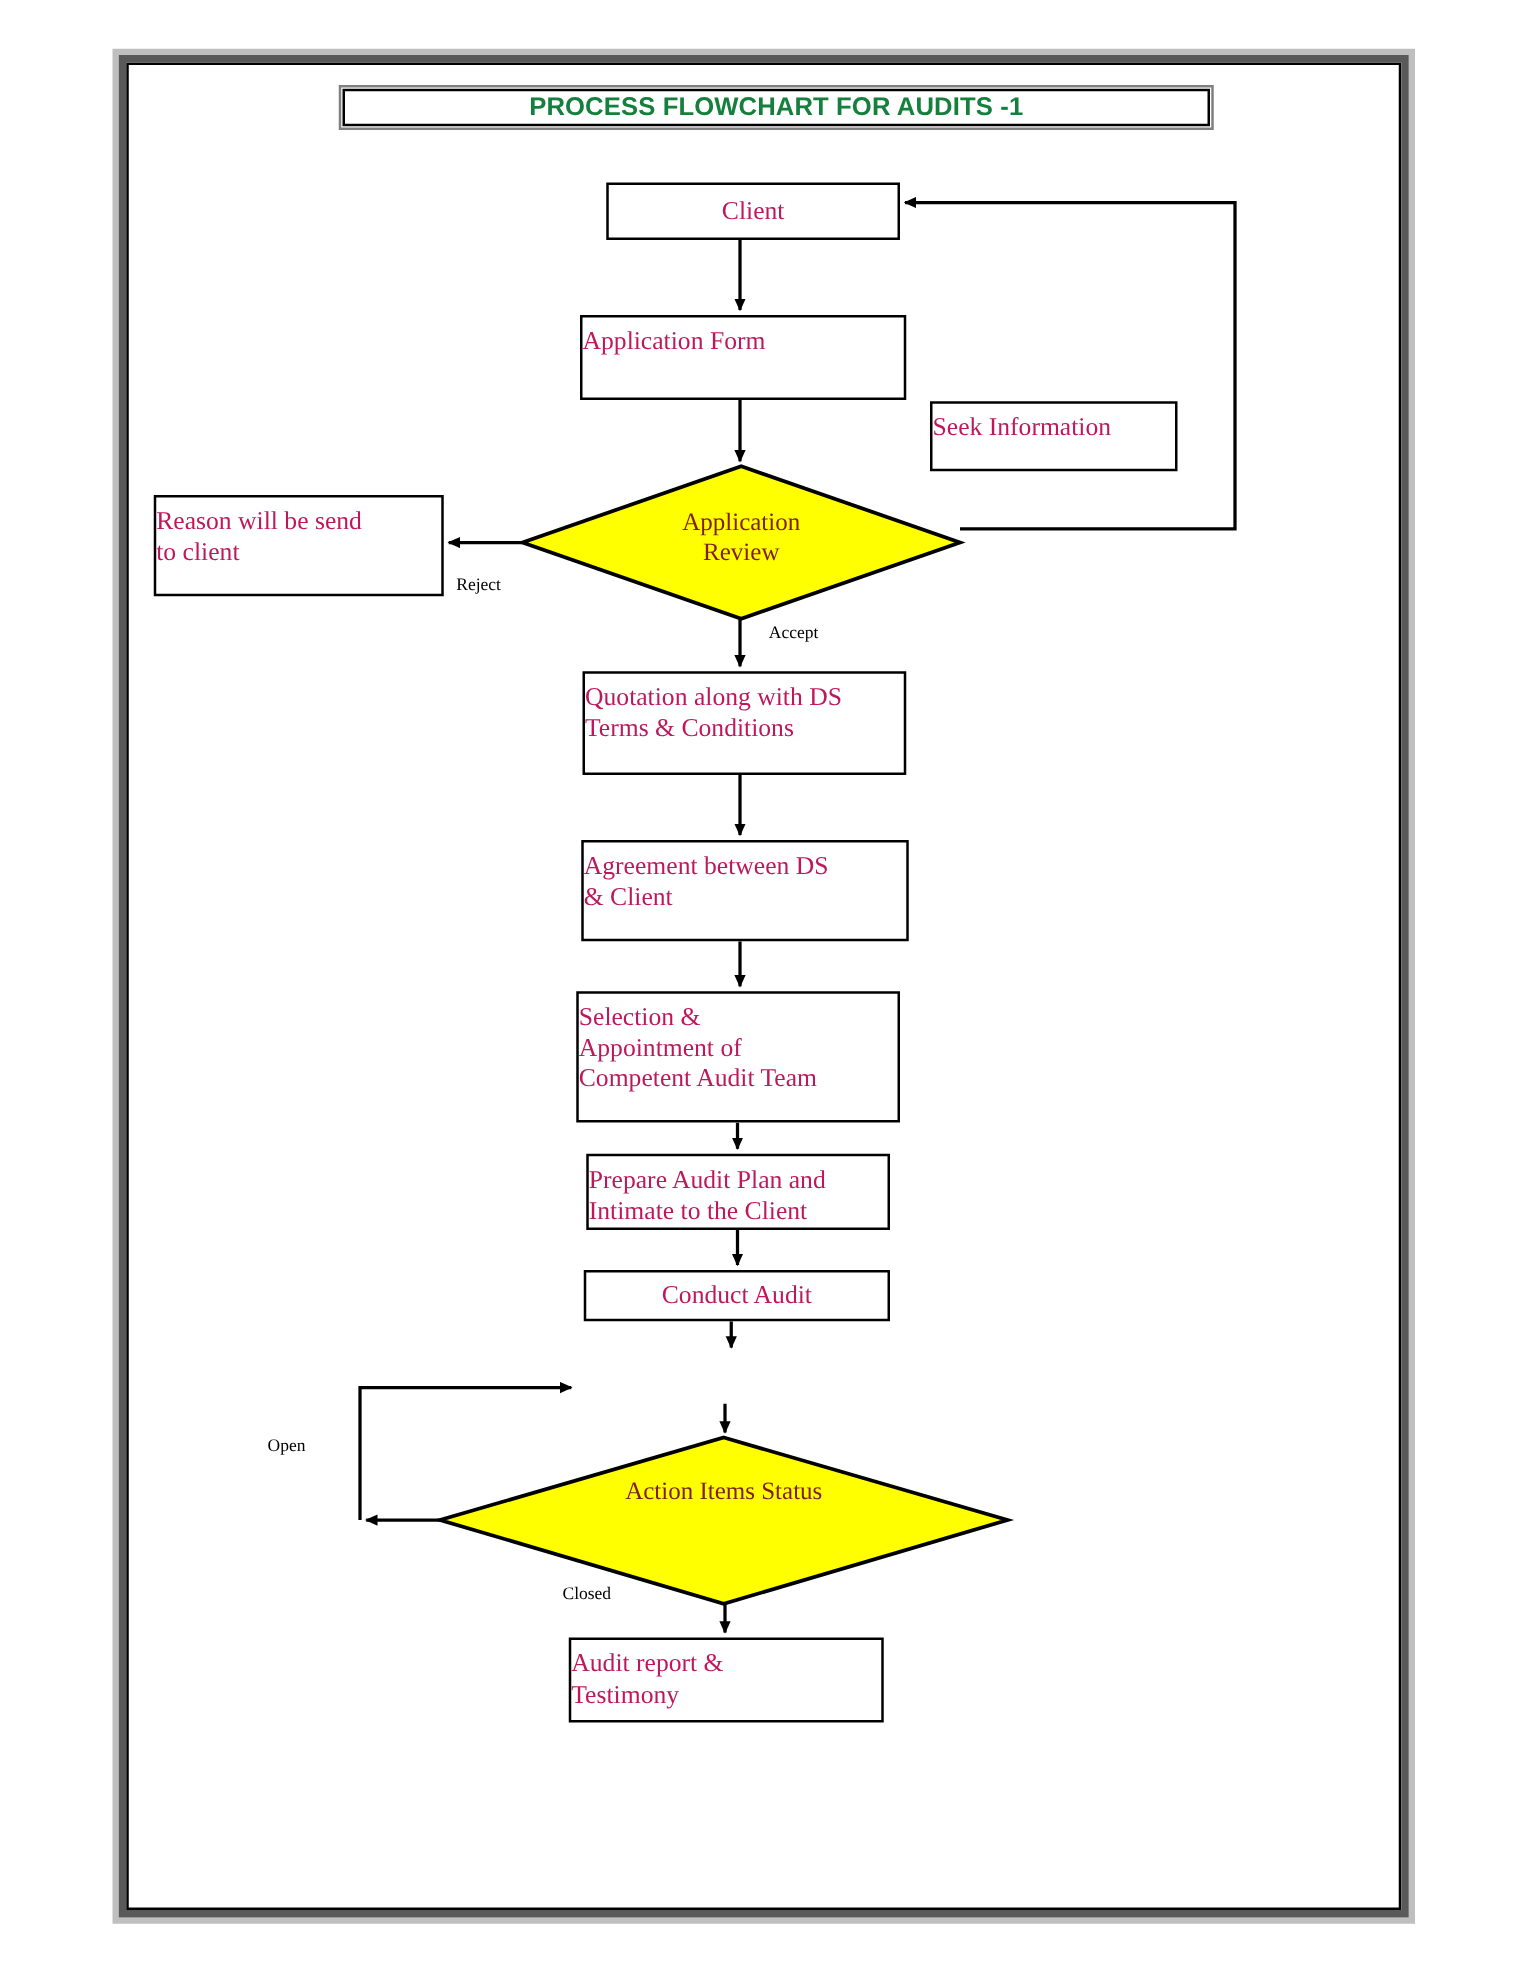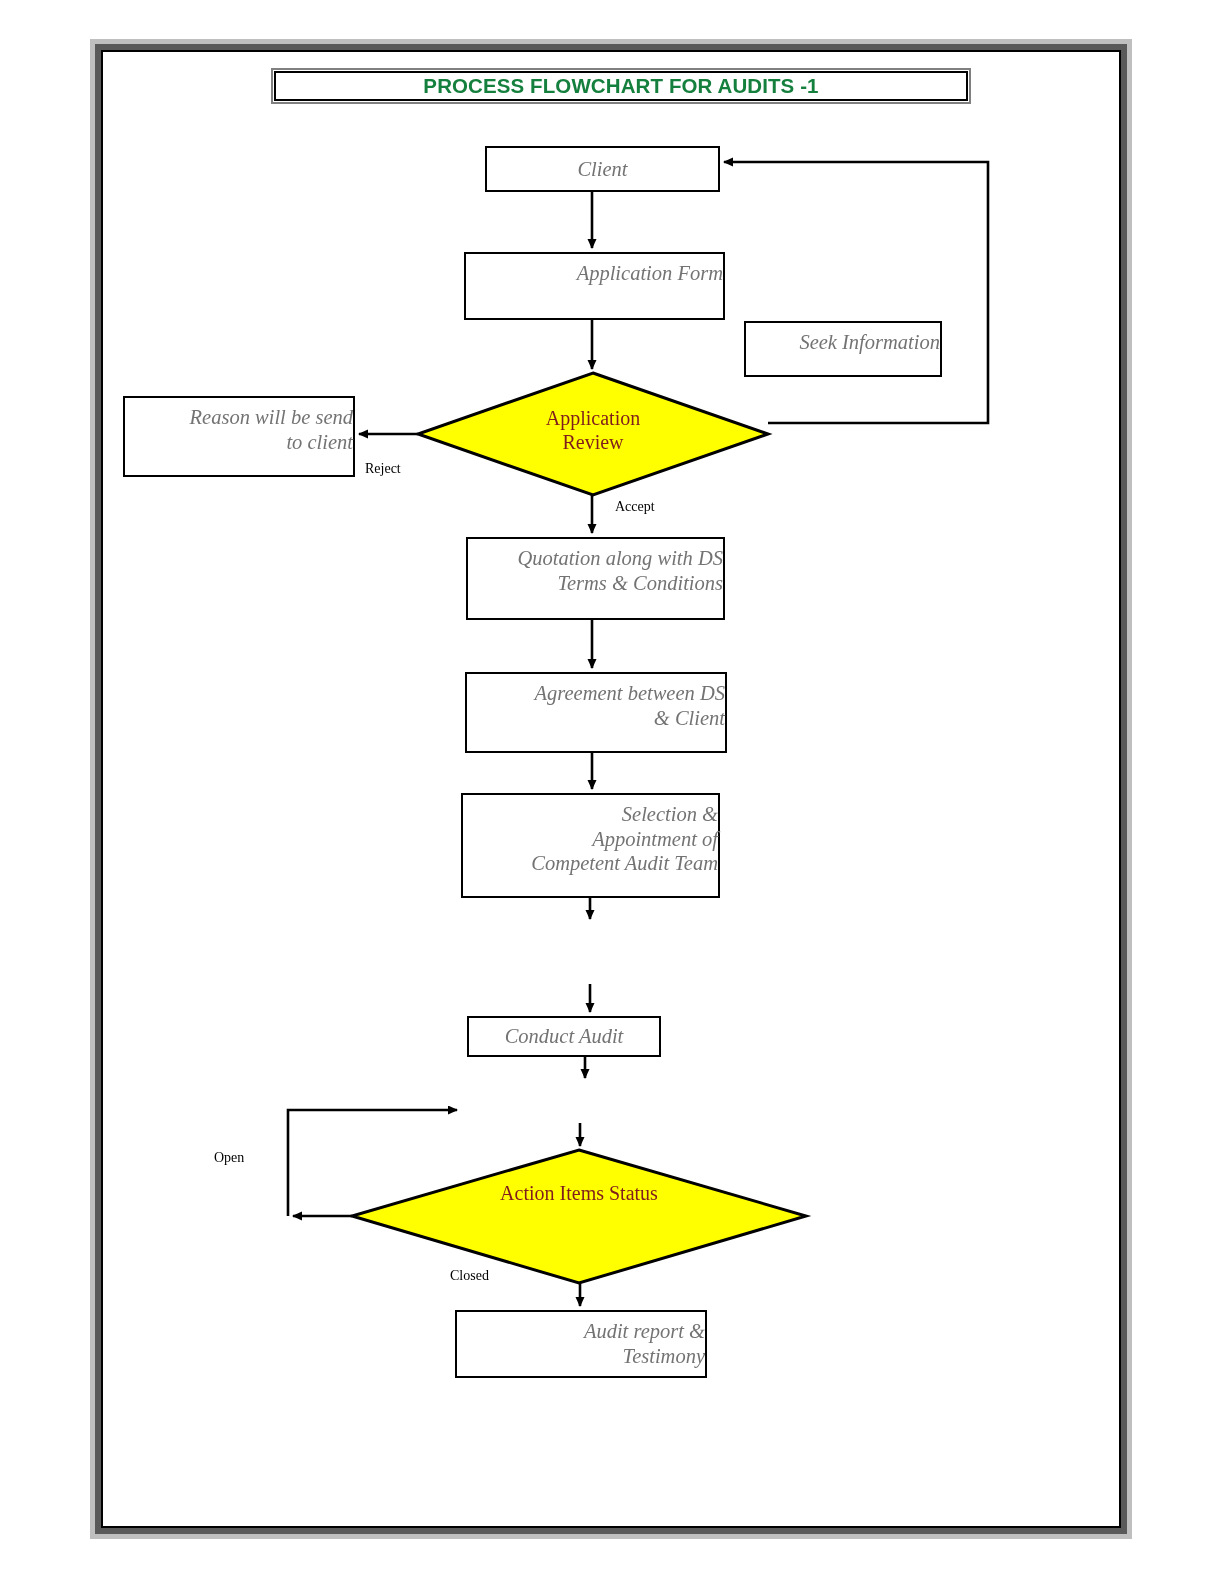--- a/index.html
+++ b/index.html
@@ -71,26 +71,25 @@
     color: #15803d;
     letter-spacing: 0.1px;
     white-space: nowrap;
   }
   
   .node {
     position: absolute;
     box-sizing: border-box;
     border: 2px solid #000000;
     background: #ffffff;
-    text-align: right;
+    text-align: left;
     font-size: 20.5px;
-    color: #737373;
+    color: #be185d;
     line-height: 1.20;
     padding-top: 7px;
-    font-style: italic;
   }
   .node.center-v {
     display: flex;
     align-items: center;
     justify-content: center;
     padding-top: 0;
   }
   .node-text { display: block; white-space: pre-line; }
 
   
@@ -205,22 +204,26 @@
     <span class="node-text">Agreement between DS
 &amp; Client</span>
   </div>
 
   <div class="node" style="left:461px; top:793px; width:259px; height:105px;">
     <span class="node-text">Selection &amp;
 Appointment of
 Competent Audit Team</span>
   </div>
 
-
-  <div class="node center-v" style="left:467px; top:1016px; width:194px; height:41px;">
+  <div class="node" style="left:469px; top:923px; width:243px; height:61px;">
+    <span class="node-text">Prepare Audit Plan and
+Intimate to the Client</span>
+  </div>
+
+  <div class="node center-v" style="left:467px; top:1016px; width:245px; height:41px;">
     <span class="node-text">Conduct Audit</span>
   </div>
 
 
   <div class="node" style="left:455px; top:1310px; width:252px; height:68px;">
     <span class="node-text">Audit report &amp;
 Testimony</span>
   </div>
 
   <div class="diamond-label" style="left:468px; top:406px; width:250px;">Application

